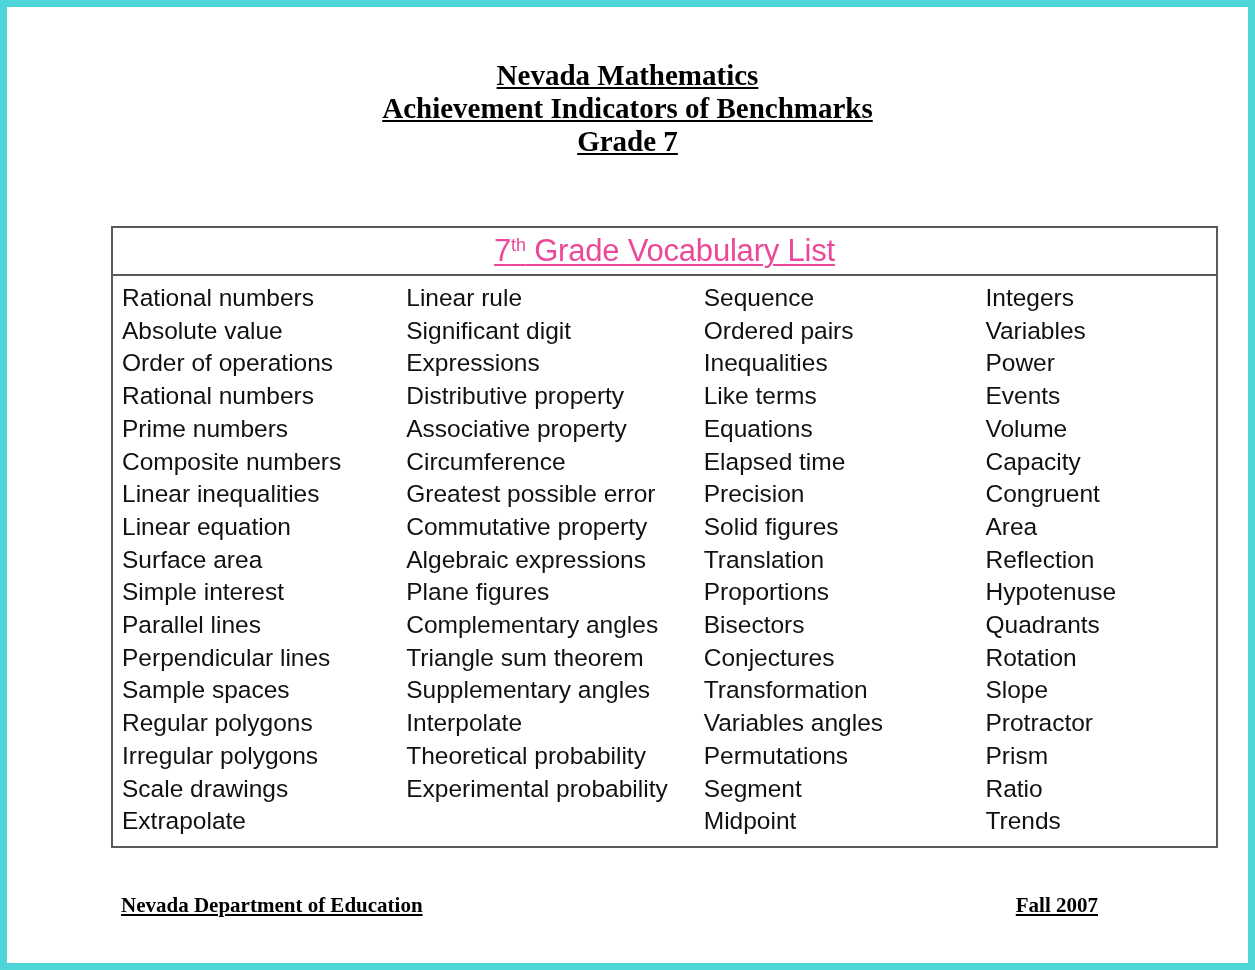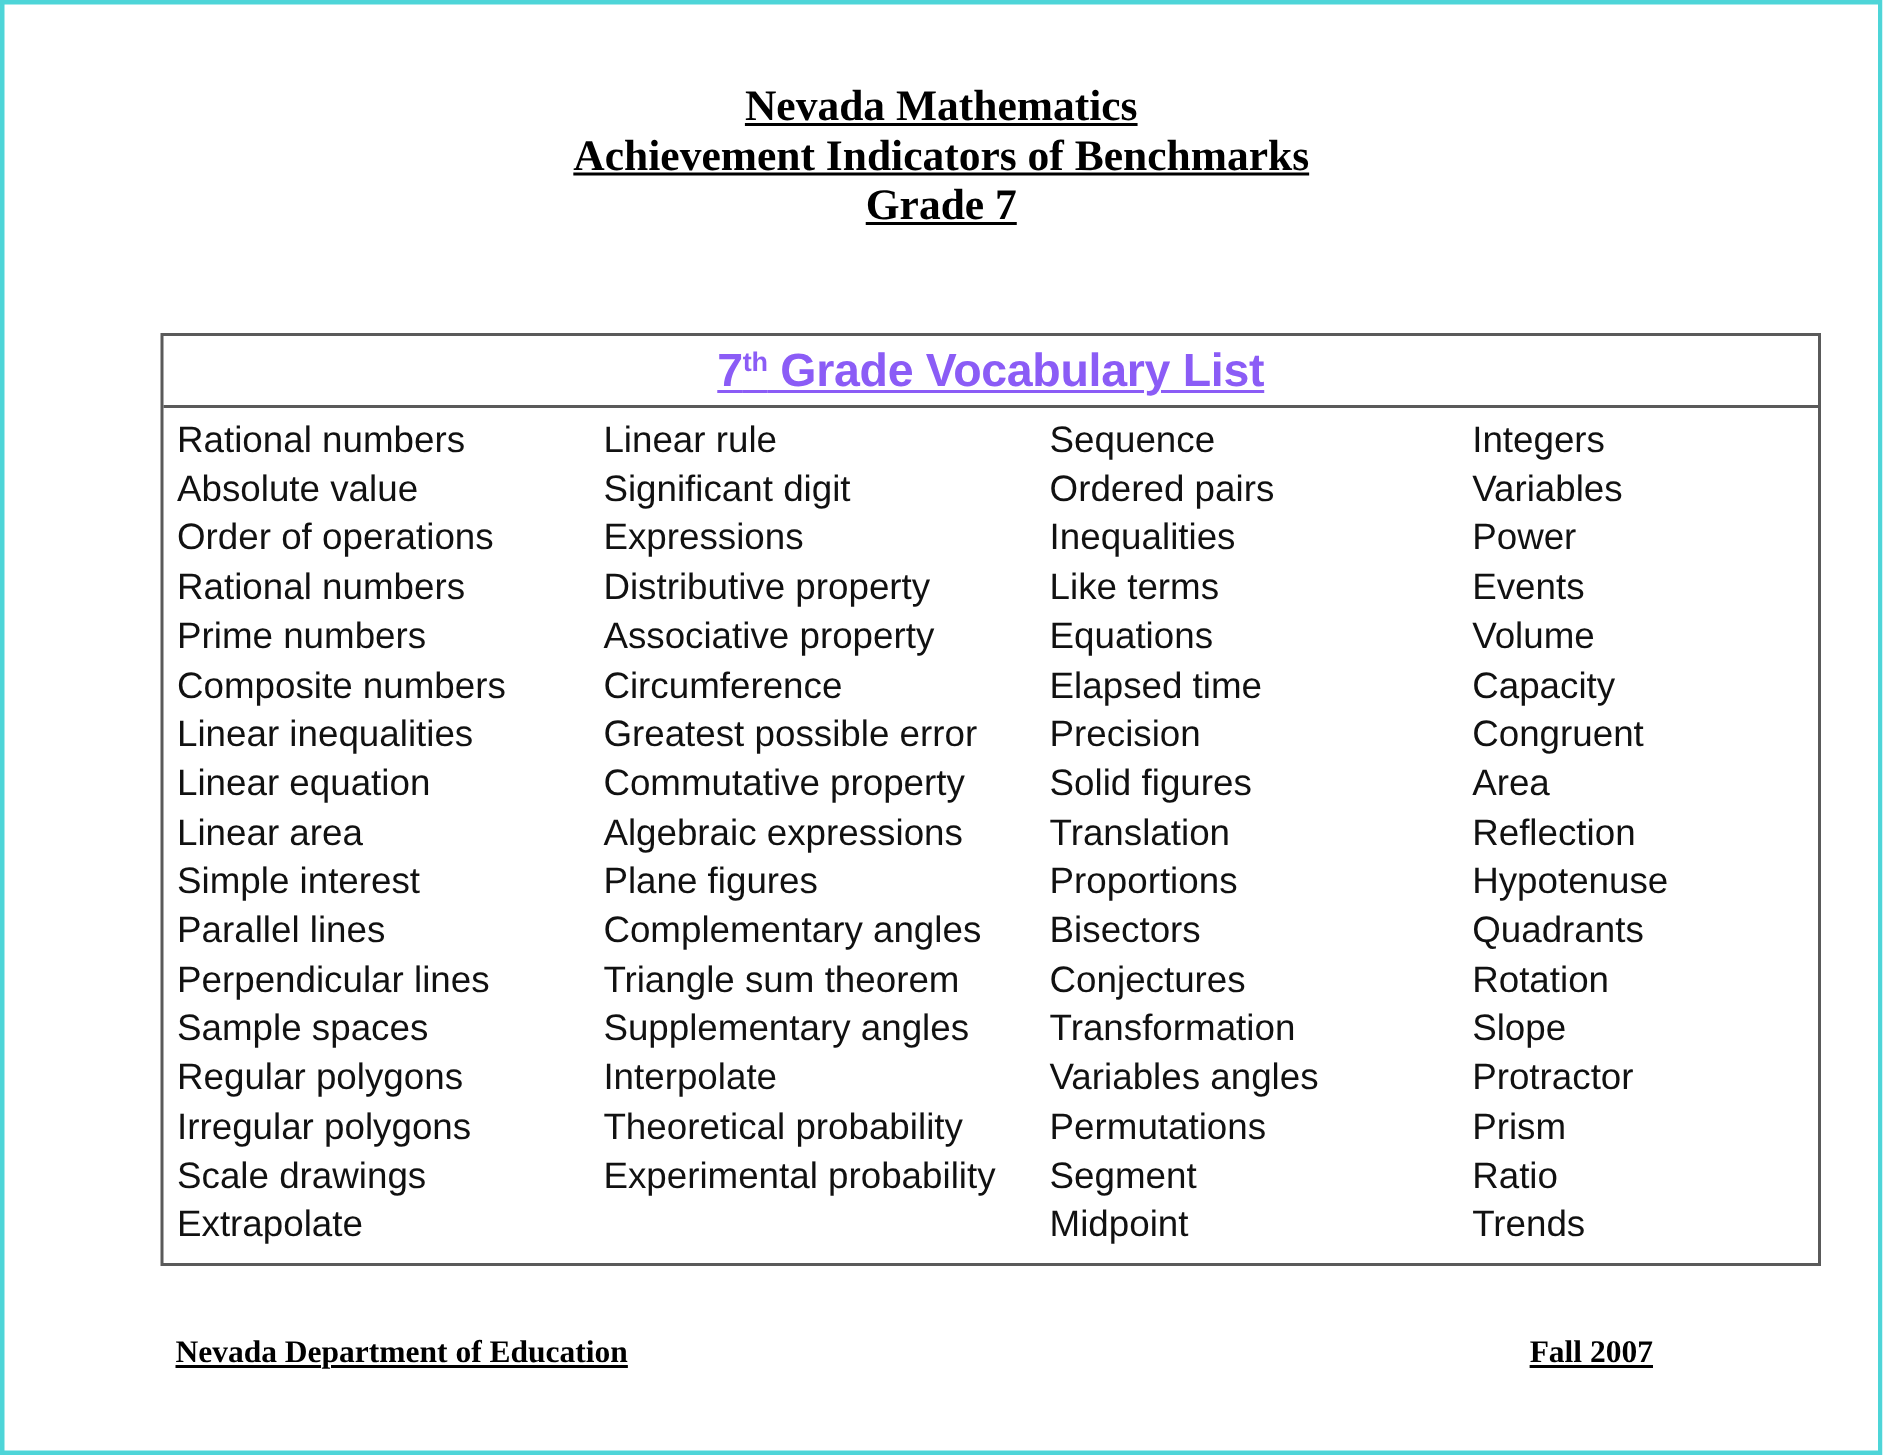--- a/index.html
+++ b/index.html
@@ -8,21 +8,21 @@
     padding: 0;
     background: #ffffff;
   }
 
   .page {
     position: relative;
     width: 1255px;
     height: 970px;
     box-sizing: border-box;
     background: #ffffff;
-    border: 3px solid #404040;
+    border: 7px solid #404040;
     overflow: hidden;
     font-family: "Liberation Sans", sans-serif;
   }
 
   
   .title-block {
     position: absolute;
     top: 52px;
     left: 0;
     width: 100%;
@@ -63,23 +63,23 @@
     height: 48px;
     border-bottom: 2px solid #5a5a5a;
     display: flex;
     align-items: center;
     justify-content: center;
     box-sizing: border-box;
   }
 
   .vocab-header-text {
     font-family: "Liberation Sans", sans-serif;
-    font-weight: bold;
+    font-weight: normal;
     font-size: 31px;
-    color: #8b5cf6;
+    color: #ec4899;
     text-decoration: underline;
     text-underline-offset: 3px;
     text-decoration-thickness: 2px;
     letter-spacing: -0.2px;
     white-space: nowrap;
   }
 
   .vocab-header-text .sup {
     font-size: 18px;
     vertical-align: 10px;
@@ -160,21 +160,21 @@
     <div class="vocab-body">
       <div class="vocab-col vocab-col-1">
           <div class="vocab-item">Rational numbers</div>
           <div class="vocab-item">Absolute value</div>
           <div class="vocab-item">Order of operations</div>
           <div class="vocab-item">Rational numbers</div>
           <div class="vocab-item">Prime numbers</div>
           <div class="vocab-item">Composite numbers</div>
           <div class="vocab-item">Linear inequalities</div>
           <div class="vocab-item">Linear equation</div>
-          <div class="vocab-item">Linear area</div>
+          <div class="vocab-item">Surface area</div>
           <div class="vocab-item">Simple interest</div>
           <div class="vocab-item">Parallel lines</div>
           <div class="vocab-item">Perpendicular lines</div>
           <div class="vocab-item">Sample spaces</div>
           <div class="vocab-item">Regular polygons</div>
           <div class="vocab-item">Irregular polygons</div>
           <div class="vocab-item">Scale drawings</div>
           <div class="vocab-item">Extrapolate</div>
         </div>
       <div class="vocab-col vocab-col-2">

